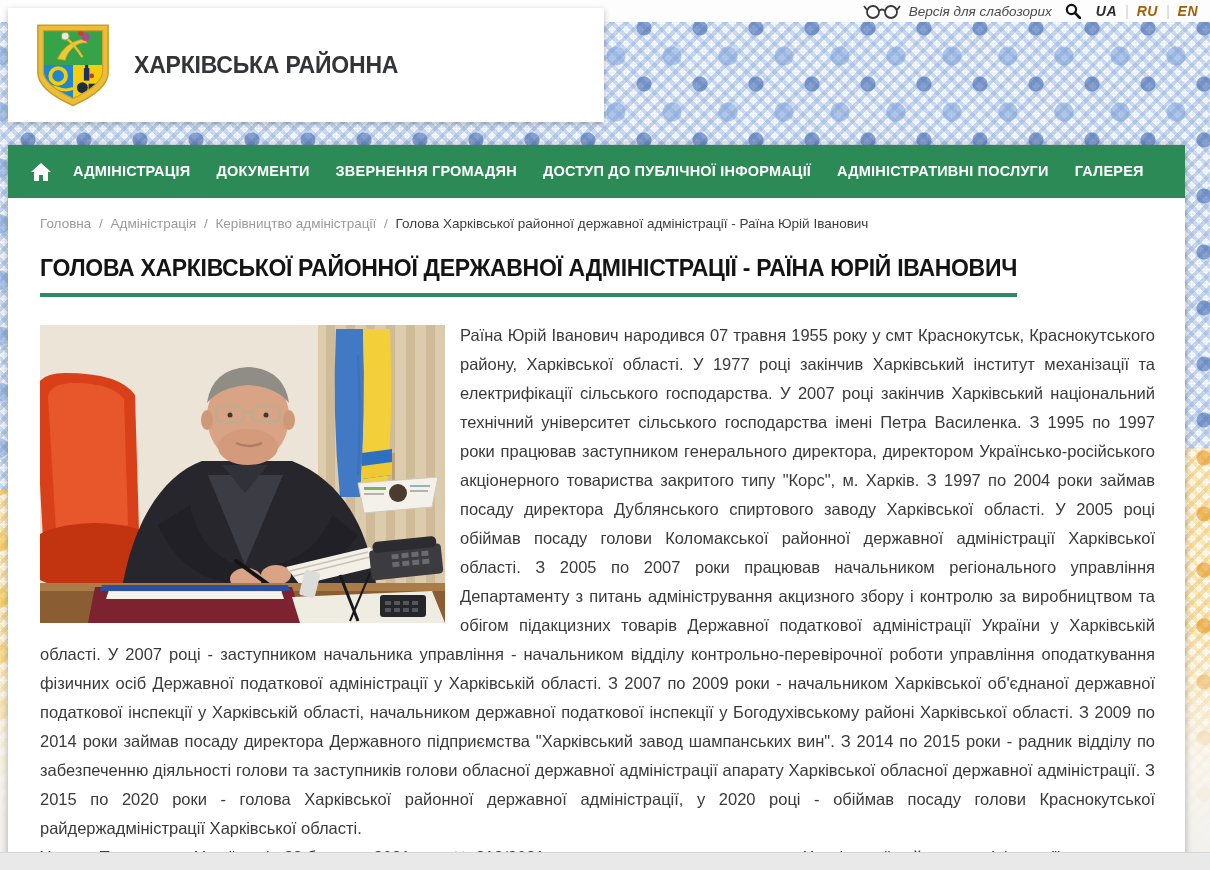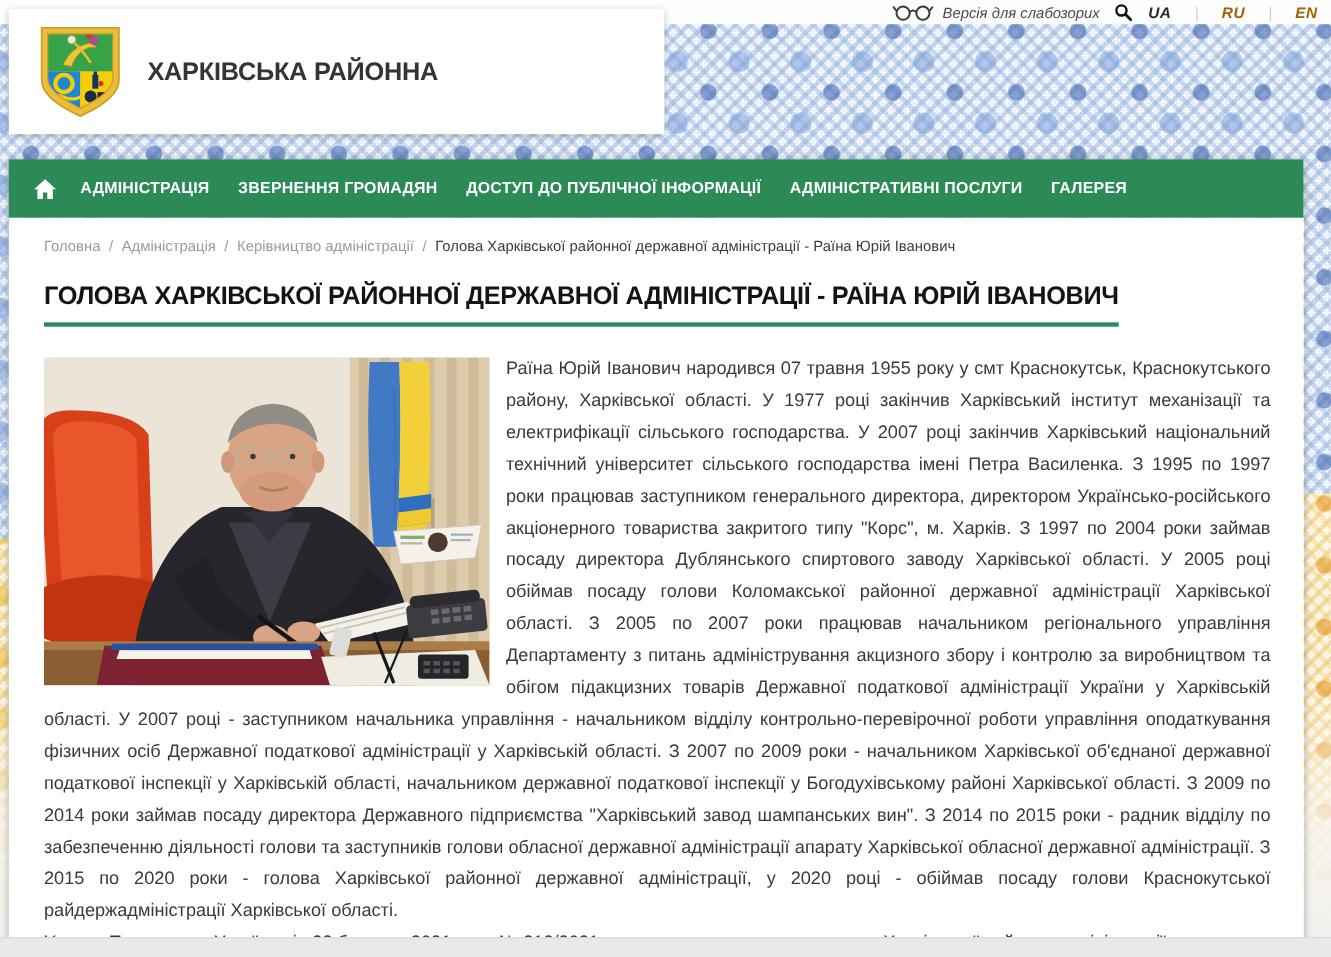--- a/index.html
+++ b/index.html
@@ -34,21 +34,21 @@
       repeating-linear-gradient(90deg, rgba(255,255,255,.55) 0 1px, rgba(255,255,255,0) 1px 3px);
     background-size:56px 56px,56px 56px,56px 56px,56px 56px,56px 56px,auto,auto,auto,auto;}
   .pattern-gold:after{content:"";position:absolute;inset:0;
     background:linear-gradient(180deg, rgba(255,255,255,0) 0 45%, rgba(248,246,242,.85) 75%, #f2f1ee 95%);}
 
   
   .topbar{position:absolute;top:0;left:0;right:0;height:22px;background:#fdfdfd;z-index:3;}
   .topbar-inner{position:absolute;top:0;right:12px;height:22px;display:flex;align-items:center;gap:9px;font-style:italic;}
   .a11y-link{display:flex;align-items:center;gap:8px;color:#4a4a4a;font-size:13.5px;cursor:pointer;}
   .search-btn{display:flex;align-items:center;cursor:pointer;margin-left:4px;}
-  .langs{display:flex;align-items:center;gap:21px;font-size:14px;font-weight:bold;margin-left:6px;}
+  .langs{display:flex;align-items:center;gap:8px;font-size:14px;font-weight:bold;margin-left:6px;}
   .lang{color:#a16207;cursor:pointer;letter-spacing:.5px;}
   .lang.active{color:#2b2b2b;}
   .lang-sep{color:#cfcfcf;font-weight:normal;}
 
   
   .logo-card{position:absolute;left:8px;top:8px;width:596px;height:114px;background:#fff;z-index:4;
     box-shadow:0 2px 6px rgba(40,40,40,.30);display:flex;align-items:center;padding-left:26px;
     box-sizing:border-box;cursor:pointer;}
   .site-title{margin-left:22px;font-size:23px;font-weight:bold;color:#33343a;line-height:37px;letter-spacing:-.2px;}
 
@@ -150,20 +150,21 @@
 </div>
 
 <div class="main-panel">
   <nav class="navbar">
     <span class="nav-home">
       <svg width="22" height="20" viewBox="0 0 22 20">
         <path d="M11,1 L21,10 H18 V19 H13 V13 H9 V19 H4 V10 H1 Z" fill="#ffffff"></path>
       </svg>
     </span>
     <a class="nav-item">АДМІНІСТРАЦІЯ</a>
+    <a class="nav-item">ДОКУМЕНТИ</a>
     <a class="nav-item">ЗВЕРНЕННЯ ГРОМАДЯН</a>
     <a class="nav-item">ДОСТУП ДО ПУБЛІЧНОЇ ІНФОРМАЦІЇ</a>
     <a class="nav-item">АДМІНІСТРАТИВНІ ПОСЛУГИ</a>
     <a class="nav-item">ГАЛЕРЕЯ</a>
   </nav>
 
   <div class="content">
     <div class="breadcrumb">
       <a class="crumb-link">Головна</a>
       <span class="crumb-sep">/</span>

